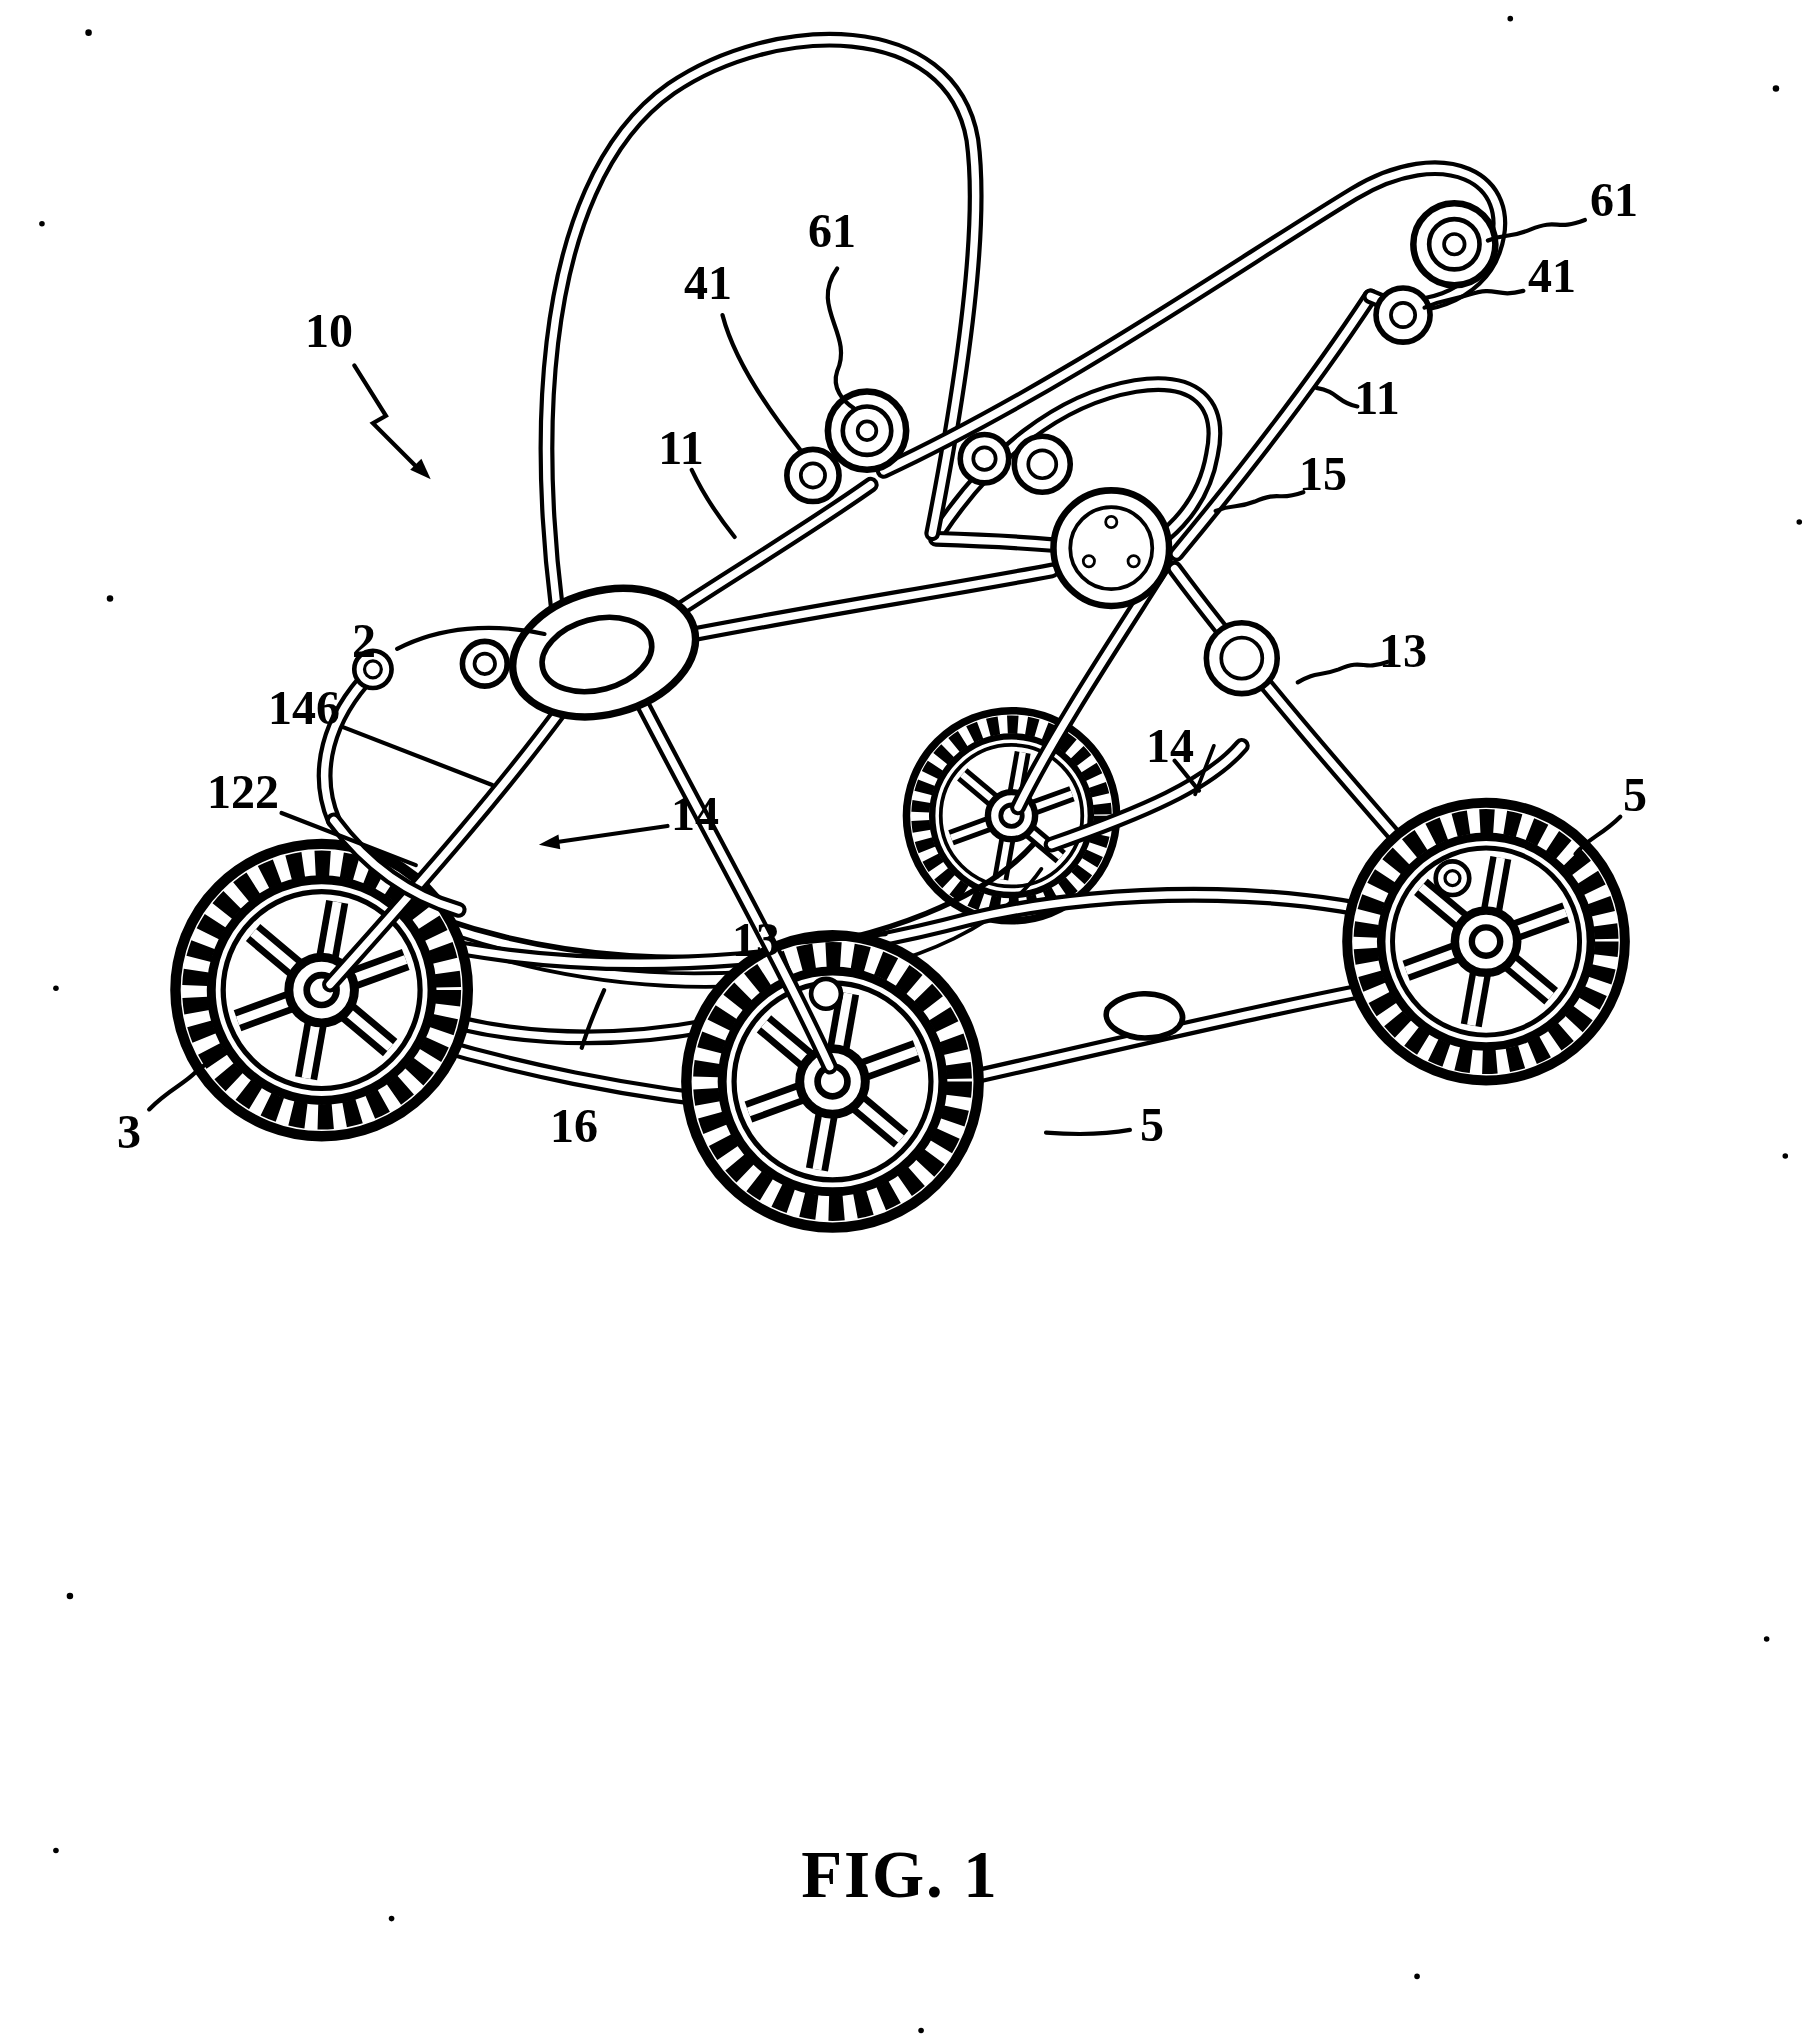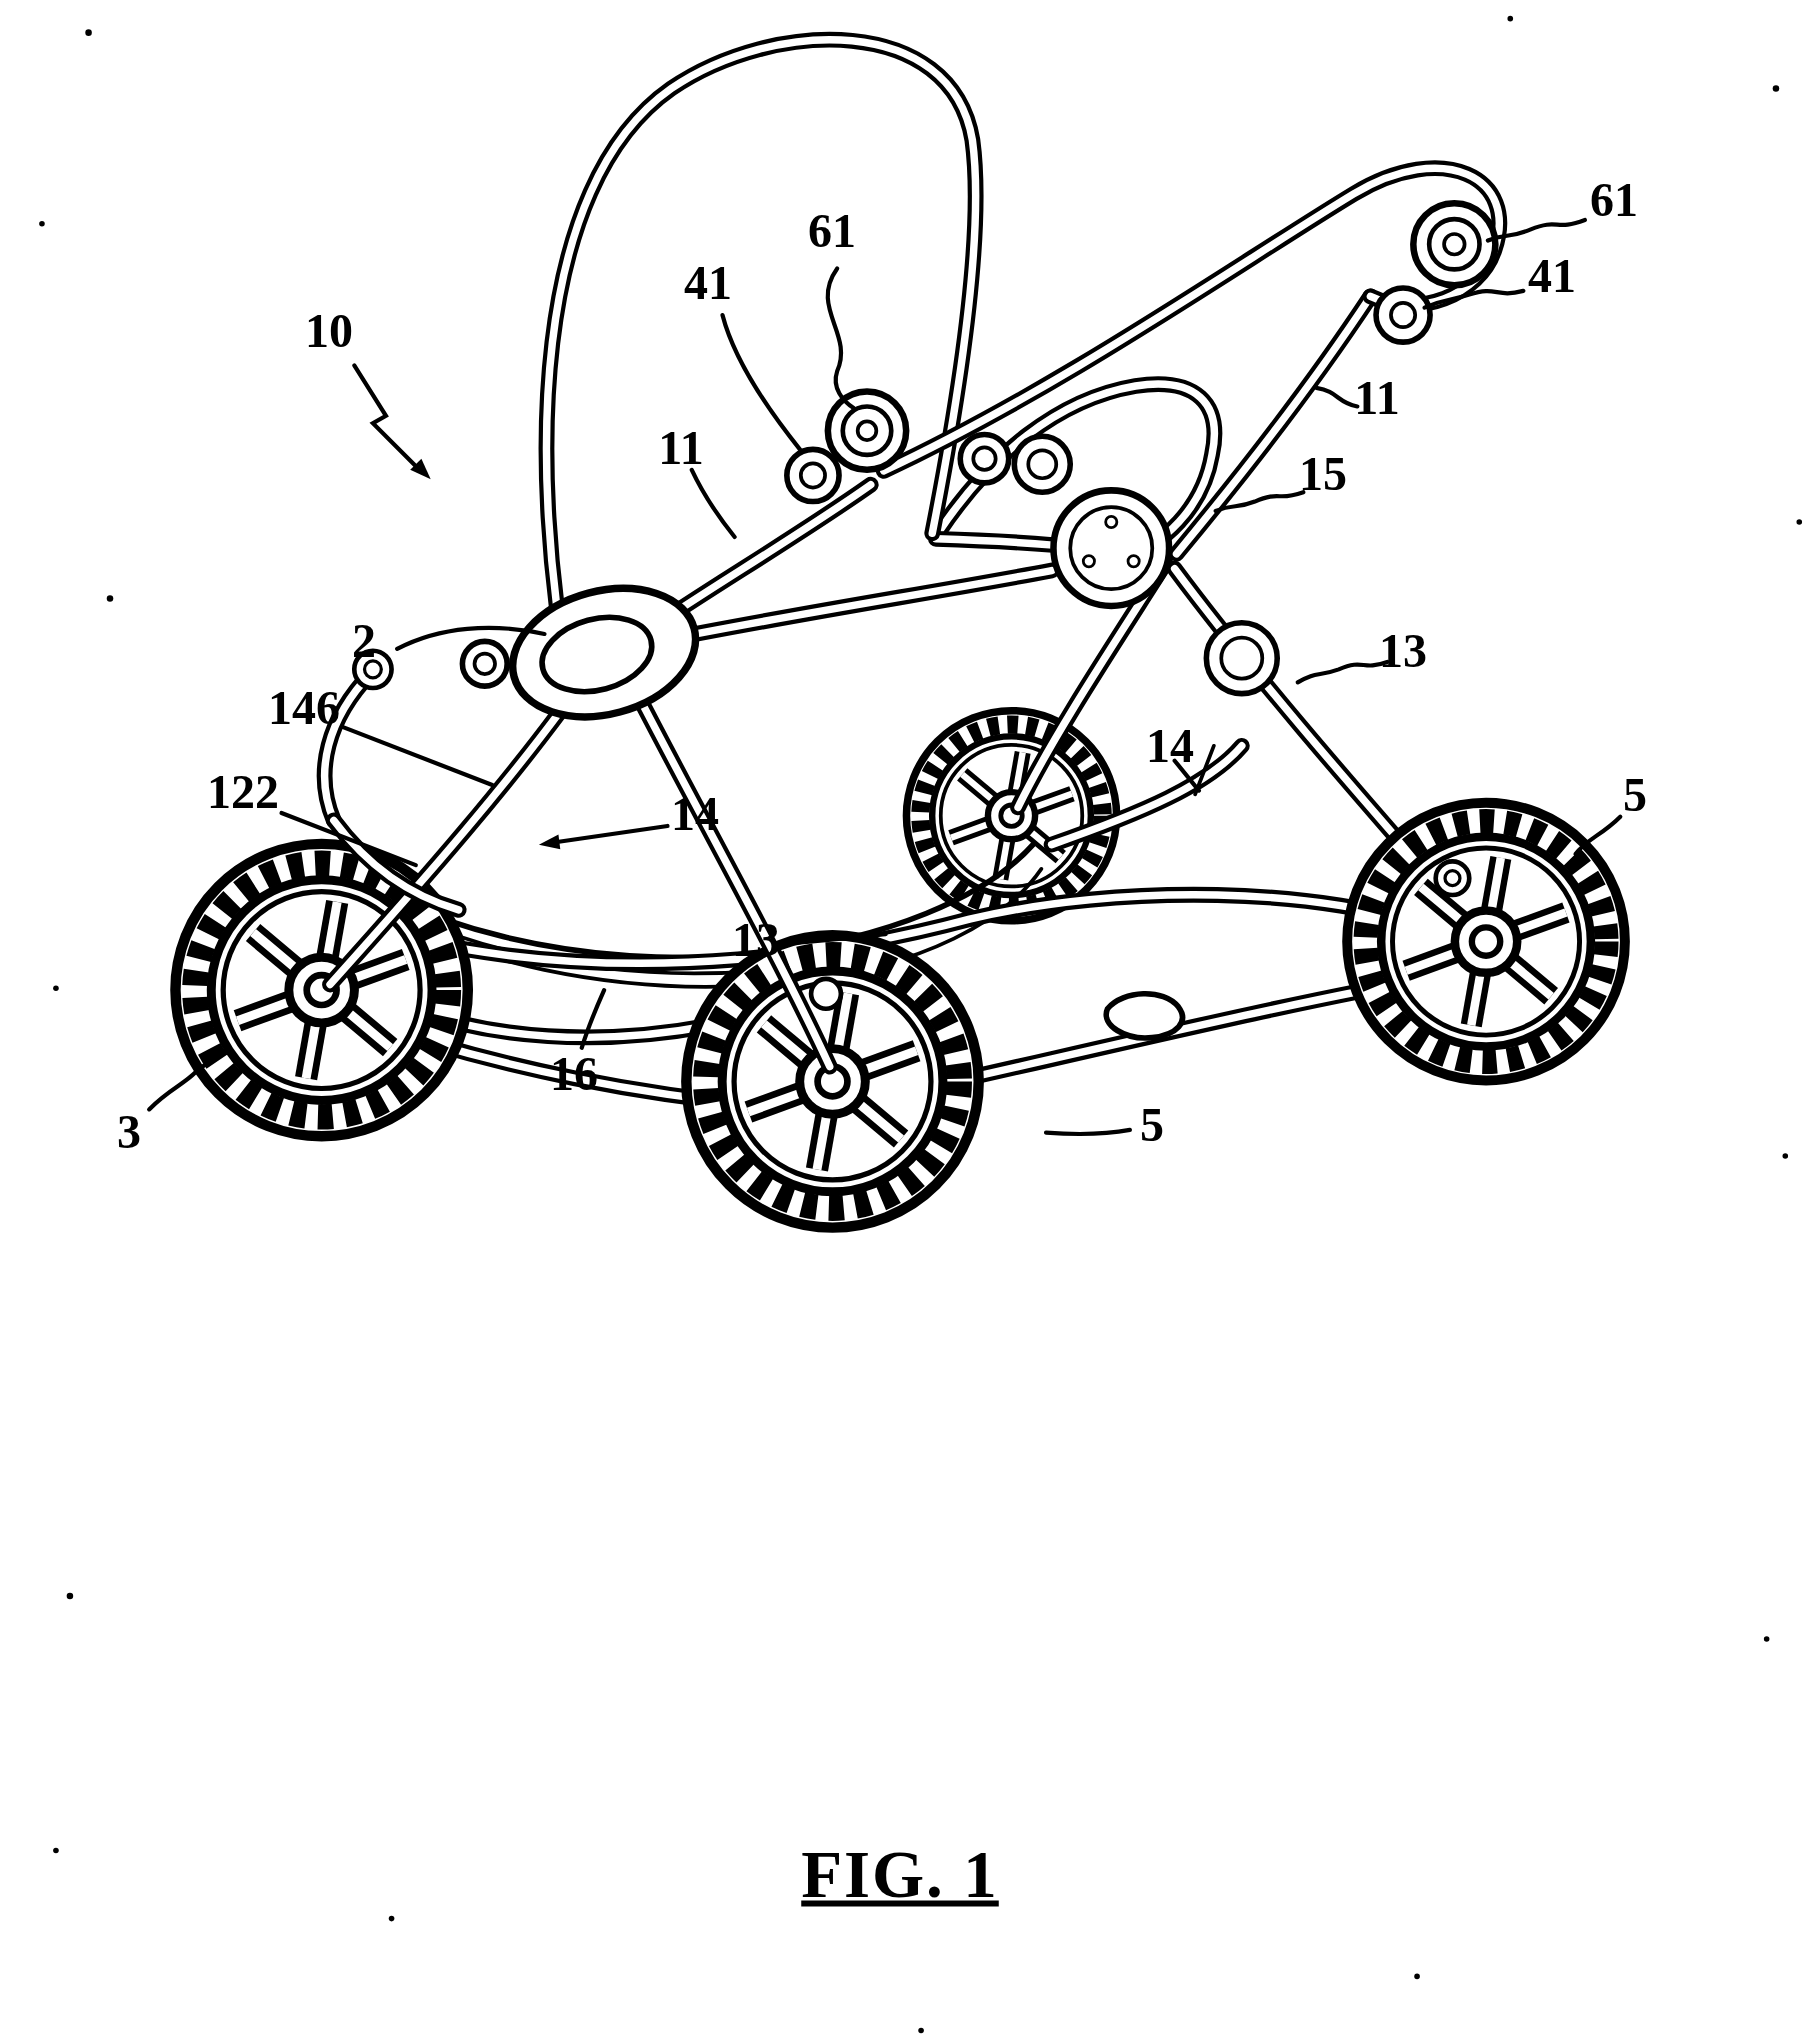--- a/index.html
+++ b/index.html
@@ -23,21 +23,20 @@
   }
   .caption{
     position:absolute;
     left:900px;
     top:1874px;
     transform:translate(-50%,-50%);
     font-weight:bold;
     font-size:67px;
     letter-spacing:1.9px;
     color:#000;
-    text-decoration:underline;
   }
   
   .tO{fill:none;stroke:#000;stroke-width:17;stroke-linecap:round;}
   .tI{fill:none;stroke:#fff;stroke-width:8;stroke-linecap:round;}
   .thin{fill:none;stroke:#000;stroke-width:4;stroke-linecap:round;}
   .med{fill:none;stroke:#000;stroke-width:6;stroke-linecap:round;}
   .lead{fill:none;stroke:#000;stroke-width:4.5;stroke-linecap:round;}
   .ln{fill:none;stroke:#000;}
   .wfill{fill:#fff;stroke:#000;}
 </style>
@@ -246,20 +245,20 @@
   <div class="ref" style="left:681px;top:447px">11</div>
   <div class="ref" style="left:1323px;top:473px">15</div>
   <div class="ref" style="left:364px;top:640px">2</div>
   <div class="ref" style="left:1403px;top:650px">13</div>
   <div class="ref" style="left:304px;top:707px">146</div>
   <div class="ref" style="left:1170px;top:745px">14</div>
   <div class="ref" style="left:243px;top:791px">122</div>
   <div class="ref" style="left:695px;top:813px">14</div>
   <div class="ref" style="left:1635px;top:794px">5</div>
   <div class="ref" style="left:756px;top:939px">13</div>
-  <div class="ref" style="left:574px;top:1073px">16</div>
+  <div class="ref" style="left:574px;top:1125px">16</div>
   <div class="ref" style="left:129px;top:1131px">3</div>
   <div class="ref" style="left:1152px;top:1124px">5</div>
 
   <div class="caption">FIG. 1</div>
 
 </div>
 
 
 </body></html>

